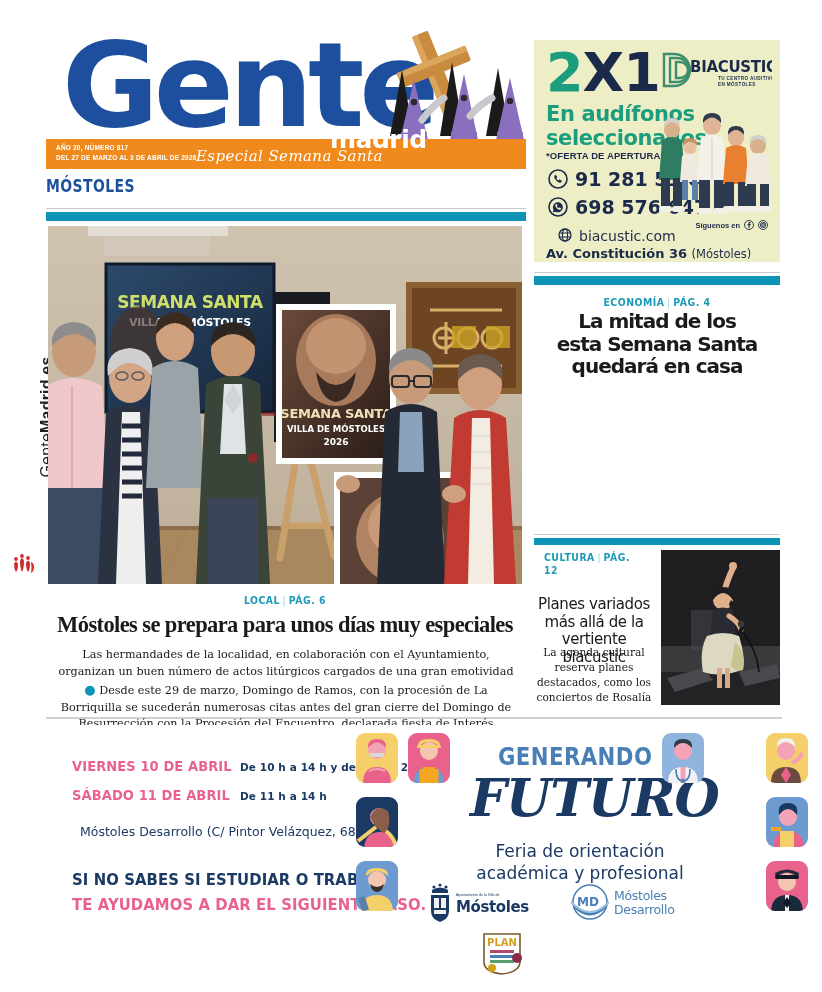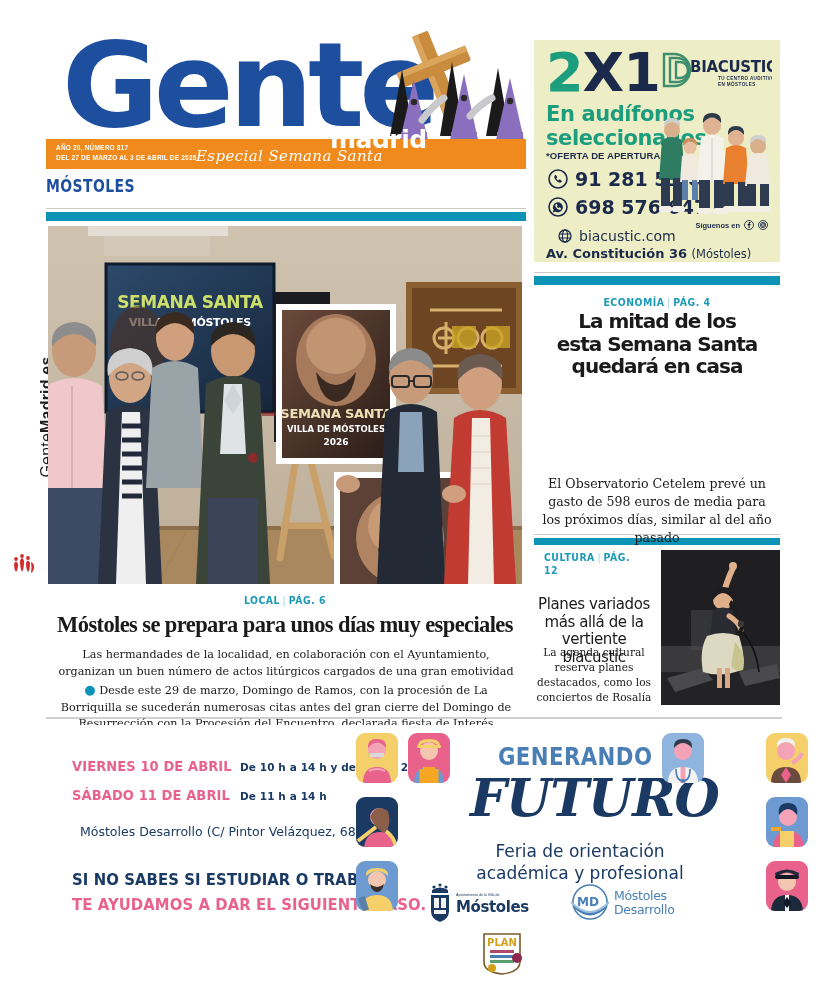--- a/index.html
+++ b/index.html
@@ -120,21 +120,21 @@
     color:#1b2a4a; letter-spacing:.1px;
   }
   .b-phone {
     position:absolute; left:14px; display:flex; align-items:center; gap:7px;
     font-family:"DejaVu Sans", sans-serif; font-size:19px; font-weight:700;
     color:#1b2a4a;
   }
   .b-phone.p1 { top:128px; }
   .b-phone.p2 { top:156px; }
   .b-web {
-    position:absolute; left:24px; top:188px; display:flex; align-items:center; gap:7px;
+    position:absolute; left:24px; top:188px; display:flex; gap:7px;
     font-family:"DejaVu Sans", sans-serif; font-size:14px; font-weight:400;
     color:#1b2a4a;
   }
   .b-addr {
     position:absolute; left:12px; top:206px;
     font-family:"DejaVu Sans", sans-serif; font-size:13px; font-weight:700;
     color:#1b2a4a;
   }
   .b-addr .city { font-weight:400; font-size:11.5px; }
   .b-logo { position:absolute; right:8px; top:10px; width:112px; height:40px; }
@@ -567,21 +567,20 @@
   </div>
 
   <div class="kicker eco-kicker">
     <span>ECONOMÍA</span><span class="sep">|</span><span>PÁG. 4</span>
   </div>
   <div class="eco-head">
     <div>La mitad de los</div>
     <div>esta Semana Santa</div>
     <div>quedará en casa</div>
   </div>
-  <div class="eco-sub">El Observatorio Cetelem prevé un gasto de 598 euros de media para los próximos días, similar al del año pasado</div>
 
   <div class="kicker cul-kicker" style="transform:scaleX(.85); transform-origin:left center;">
     <span>CULTURA</span><span class="sep">|</span><span>PÁG. 12</span>
   </div>
   <div class="cul-head">
     <div>Planes variados</div>
     <div>más allá de la</div>
     <div>vertiente</div>
     <div>biacustic</div>
   </div>

